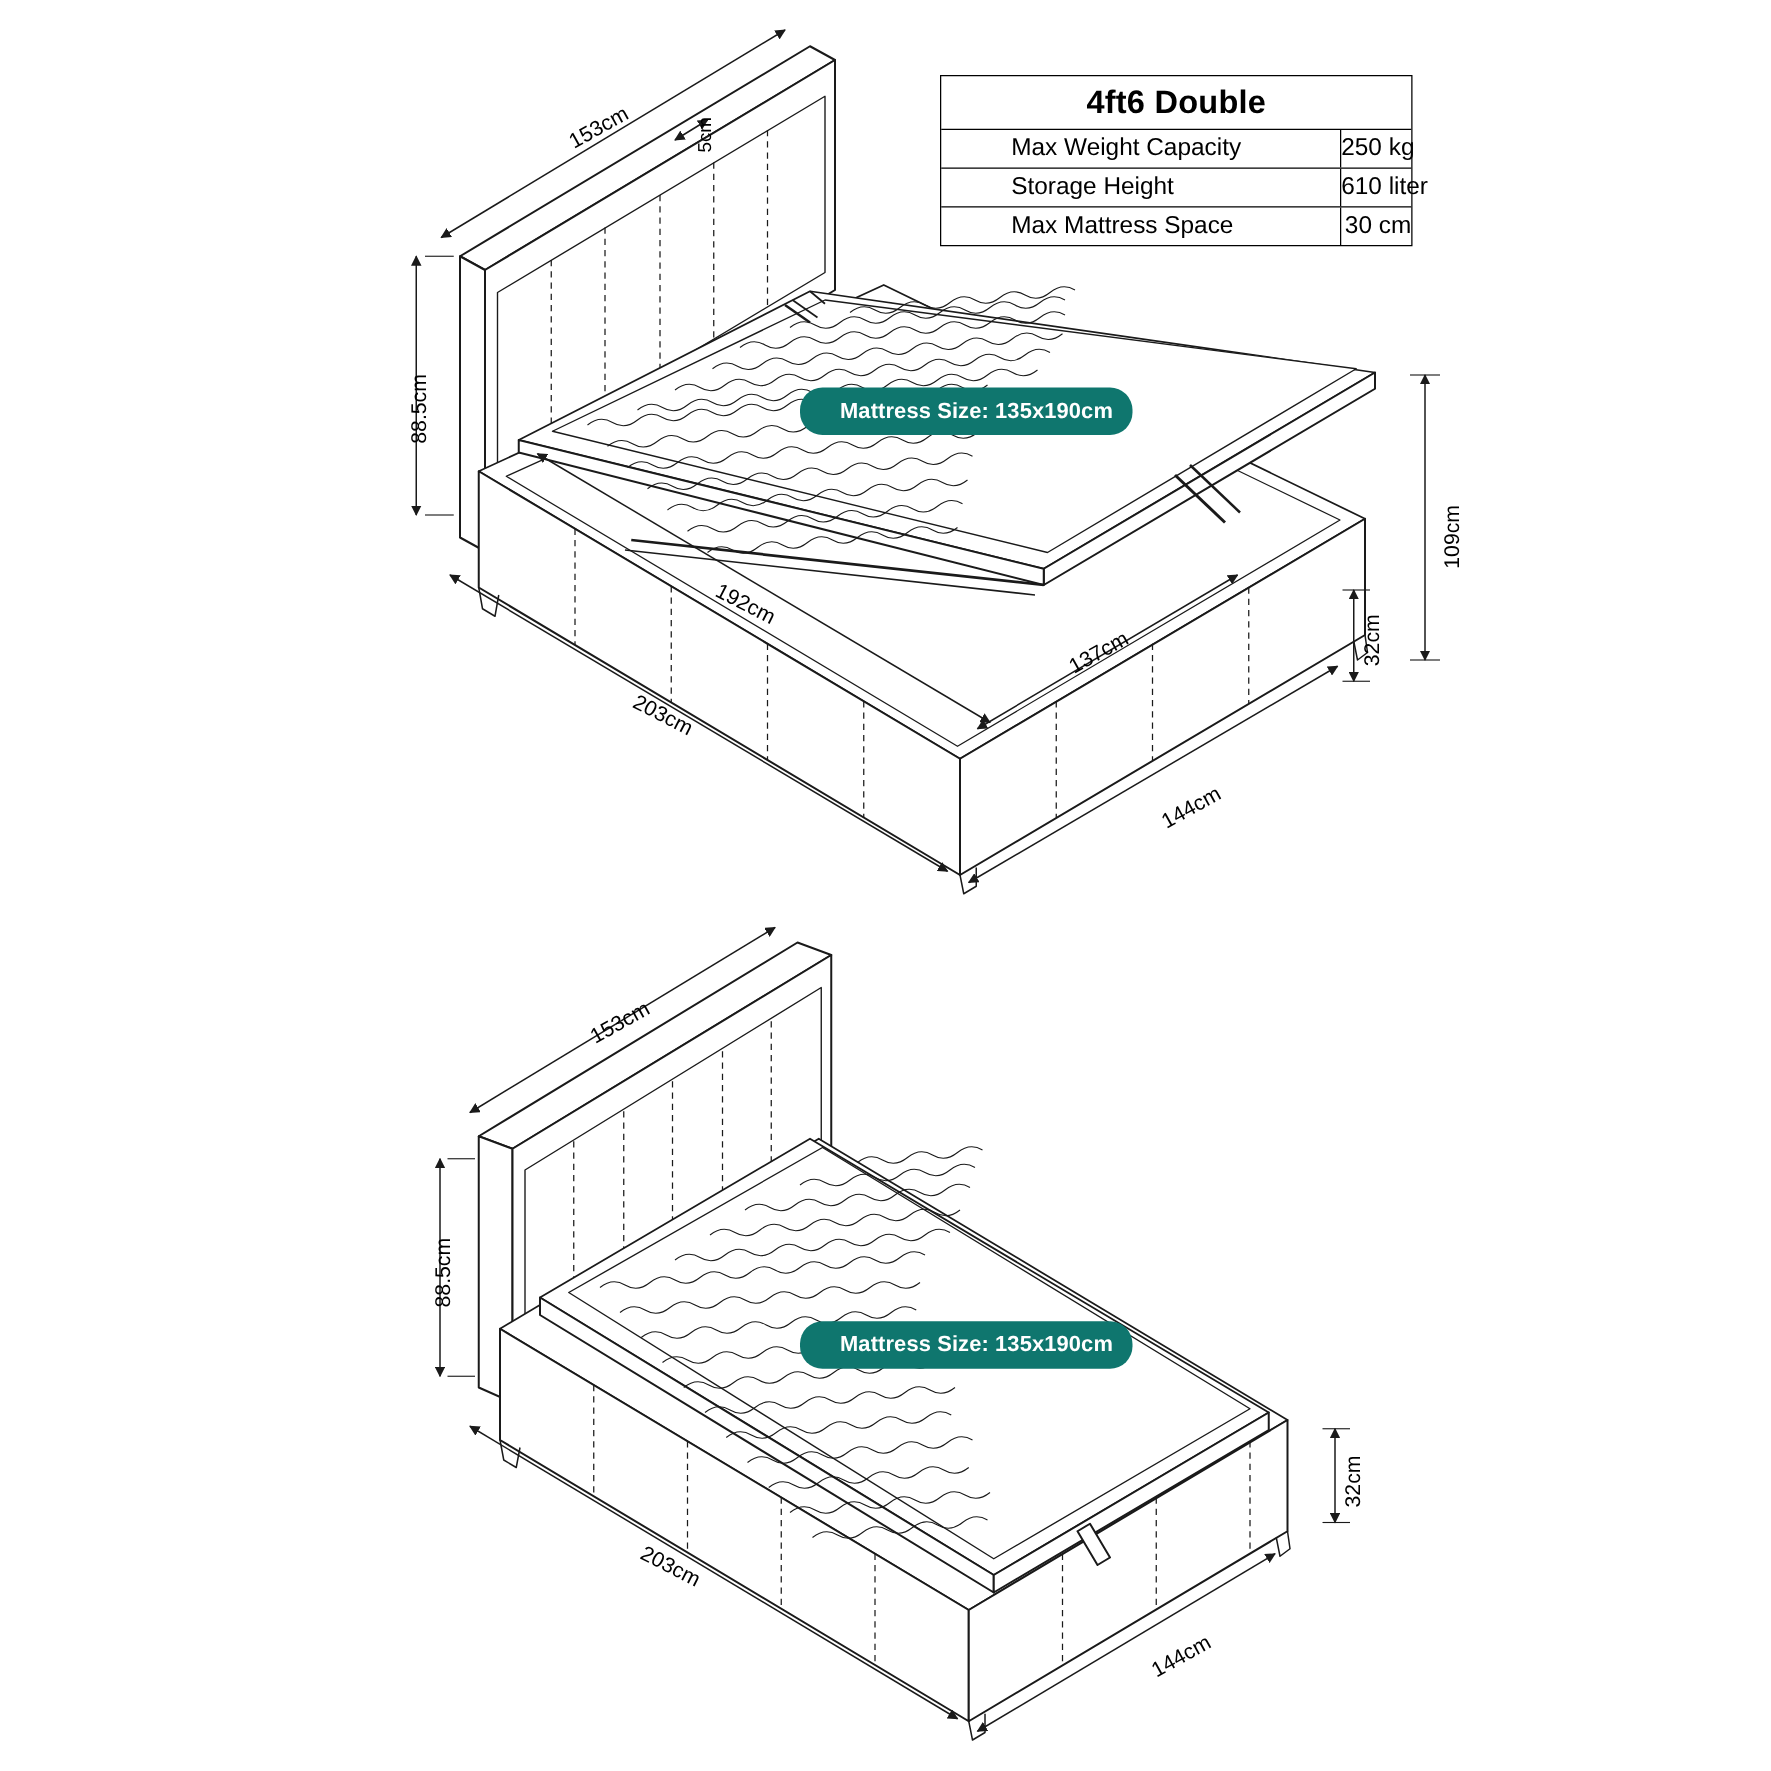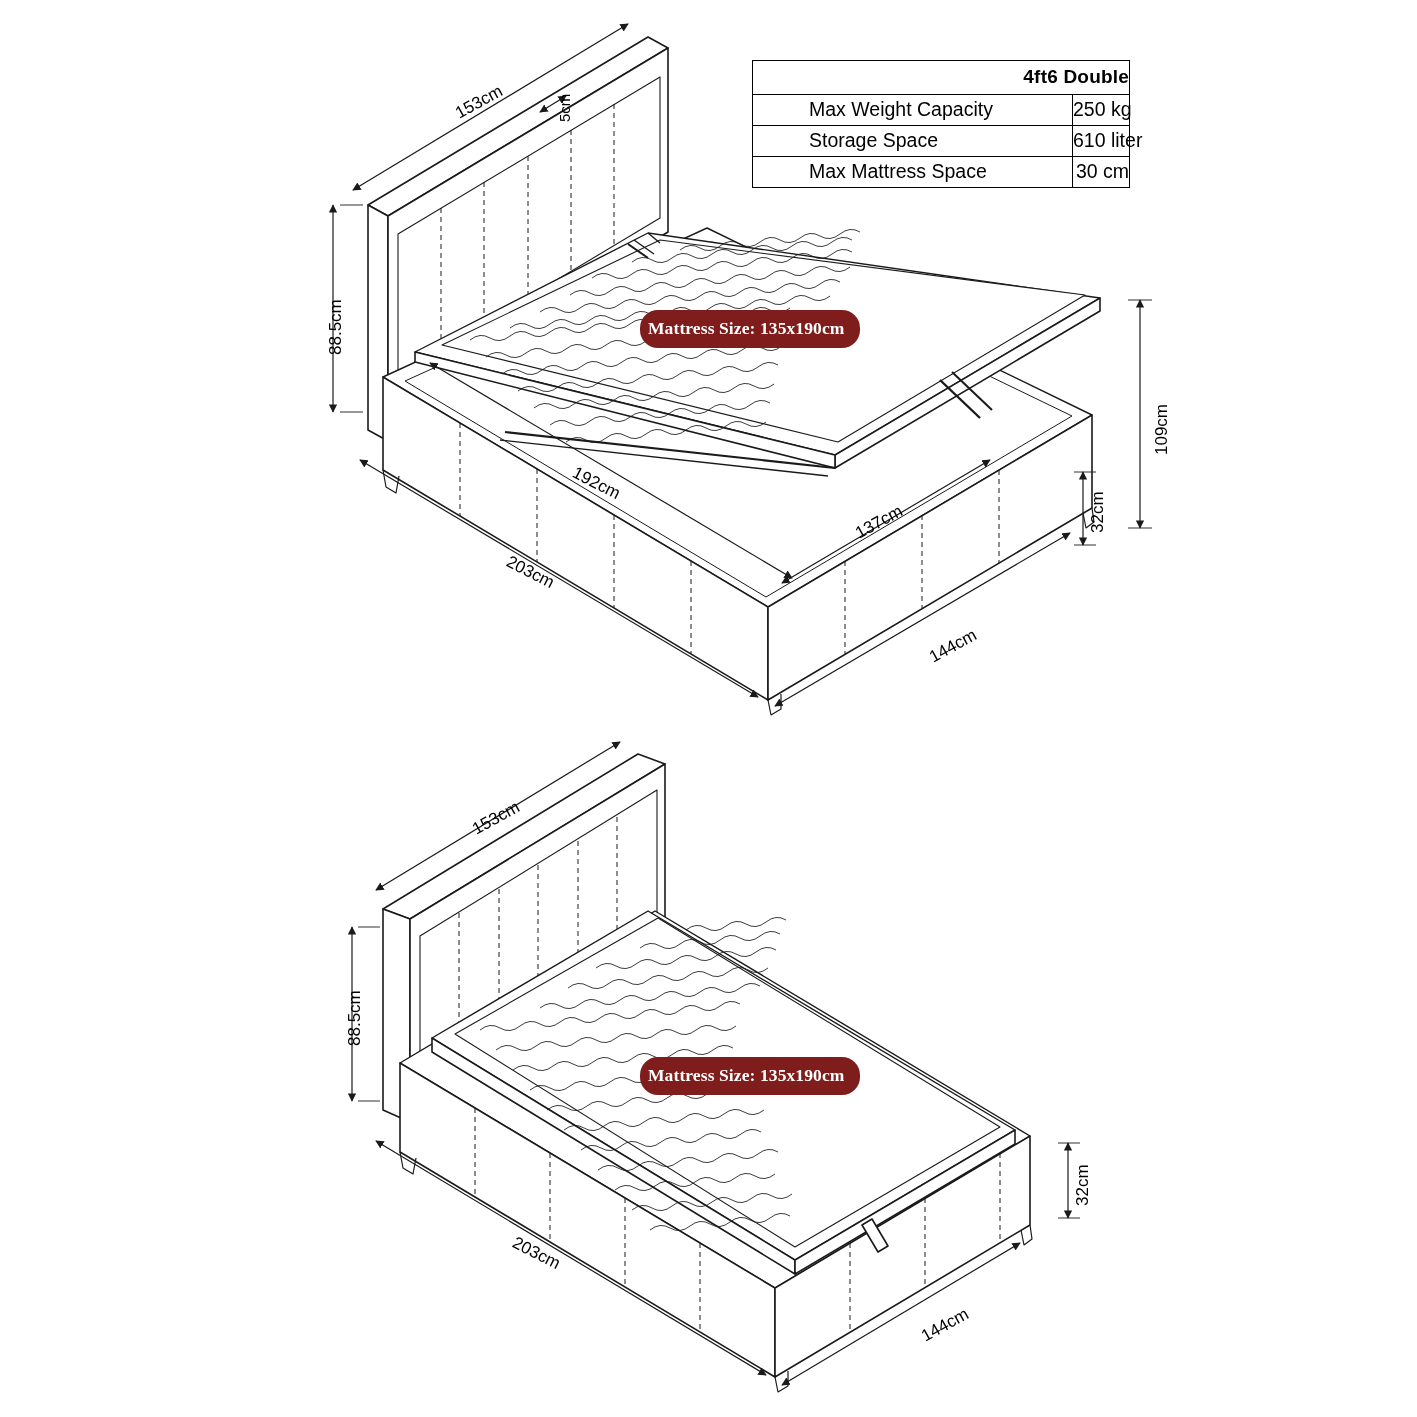--- a/index.html
+++ b/index.html
@@ -31,22 +31,22 @@
   .spec-table {
     position: absolute;
     left: 752px;
     top: 60px;
     width: 378px;
     border: 1.6px solid #000;
     box-sizing: border-box;
     background: #fff;
   }
   .spec-title {
-    text-align: right;
-    font-size: 19px;
+    text-align: center;
+    font-size: 26px;
     font-weight: bold;
     padding: 5px 0 6px 0;
     border-bottom: 1.6px solid #000;
     letter-spacing: 0.2px;
   }
   .spec-row {
     display: flex;
     border-bottom: 1.4px solid #000;
     font-size: 19.5px;
   }
@@ -62,29 +62,28 @@
   .spec-value {
     flex: 1 1 auto;
     text-align: right;
     padding: 3px 0 4px 0;
     box-sizing: border-box;
     white-space: nowrap;
   }
   
   .pill {
     position: absolute;
-    background: #7f1d1d;
+    background: #0f766e;
     color: #ffffff;
     border-radius: 18px;
     font-size: 17.5px;
     font-weight: bold;
-    padding: 8px 16px 9px 8px;
+    padding: 8px 16px 9px 32px;
     white-space: nowrap;
     letter-spacing: 0.1px;
-    font-family: Liberation Serif, serif;
   }
   #pill-top { left: 640px; top: 310px; }
   #pill-bottom { left: 640px; top: 1057px; }
   
   .dim {
     position: absolute;
     font-size: 17px;
     white-space: nowrap;
     color: #000;
   }
@@ -299,21 +298,21 @@
     </g>
   </svg>
 
   <div class="spec-table">
     <div class="spec-title">4ft6 Double</div>
     <div class="spec-row">
       <div class="spec-label">Max Weight Capacity</div>
       <div class="spec-value">250 kg</div>
     </div>
     <div class="spec-row">
-      <div class="spec-label">Storage Space</div>
+      <div class="spec-label">Storage Height</div>
       <div class="spec-value">610 liter</div>
     </div>
     <div class="spec-row">
       <div class="spec-label">Max Mattress Space</div>
       <div class="spec-value">30  cm</div>
     </div>
   </div>
 
   <div class="pill" id="pill-top">Mattress Size: 135x190cm</div>
   <div class="pill" id="pill-bottom">Mattress Size: 135x190cm</div>

